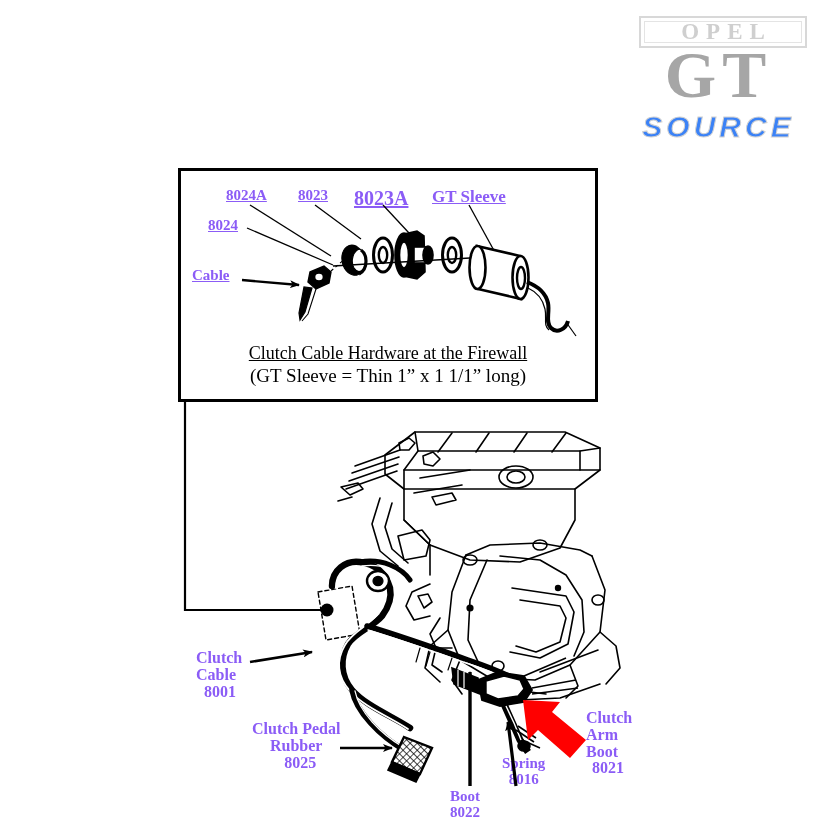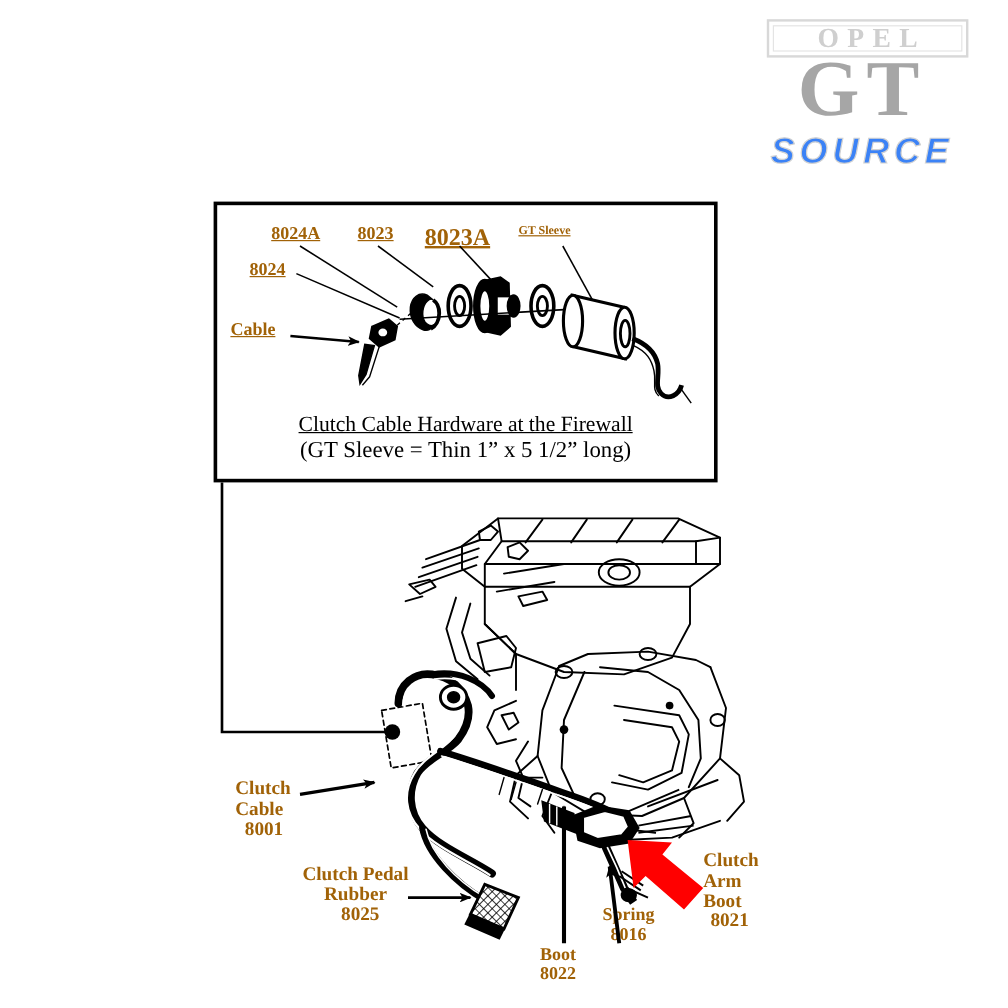--- a/index.html
+++ b/index.html
@@ -97,33 +97,33 @@
     height: 234px;
     border: 3px solid #000000;
     box-sizing: border-box;
     background: #ffffff;
   }
 
   .lbl {
     position: absolute;
     font-family: "Liberation Serif", serif;
     font-weight: bold;
-    color: #a16207;
+    color: #8b5cf6;
     white-space: nowrap;
     line-height: 1.05;
   }
   .lbl-u {
     text-decoration: underline;
   }
 
   
   #lbl-8024a { left: 226px; top: 188px; font-size: 15px; }
   #lbl-8023  { left: 298px; top: 188px; font-size: 15px; }
   #lbl-8023a { left: 354px; top: 188px; font-size: 20px; }
-  #lbl-gtsleeve { left: 432px; top: 188px; font-size: 10px; text-align: center; }
+  #lbl-gtsleeve { left: 432px; top: 188px; font-size: 17px; text-align: center; }
   #lbl-8024  { left: 208px; top: 218px; font-size: 15px; }
   #lbl-cable { left: 192px; top: 268px; font-size: 15px; }
 
   
   #caption {
     position: absolute;
     left: 178px;
     top: 343px;
     width: 420px;
     text-align: center;
@@ -199,21 +199,21 @@
 
   <div class="lbl lbl-u" id="lbl-8024a">8024A</div>
   <div class="lbl lbl-u" id="lbl-8023">8023</div>
   <div class="lbl lbl-u" id="lbl-8023a">8023A</div>
   <div class="lbl lbl-u" id="lbl-gtsleeve">GT Sleeve</div>
   <div class="lbl lbl-u" id="lbl-8024">8024</div>
   <div class="lbl lbl-u" id="lbl-cable">Cable</div>
 
   <div id="caption">
     <div id="caption-title">Clutch Cable Hardware at the Firewall</div>
-    <div id="caption-sub">(GT Sleeve = Thin 1” x 5 1/2” long)</div>
+    <div id="caption-sub">(GT Sleeve = Thin 1” x 1 1/1” long)</div>
   </div>
 
   <div class="lbl" id="cl-clutch-cable">
     <div>Clutch</div>
     <div>Cable</div>
     <div class="num">8001</div>
   </div>
 
   <div class="lbl" id="cl-pedal-rubber">
     <div>Clutch Pedal</div>

